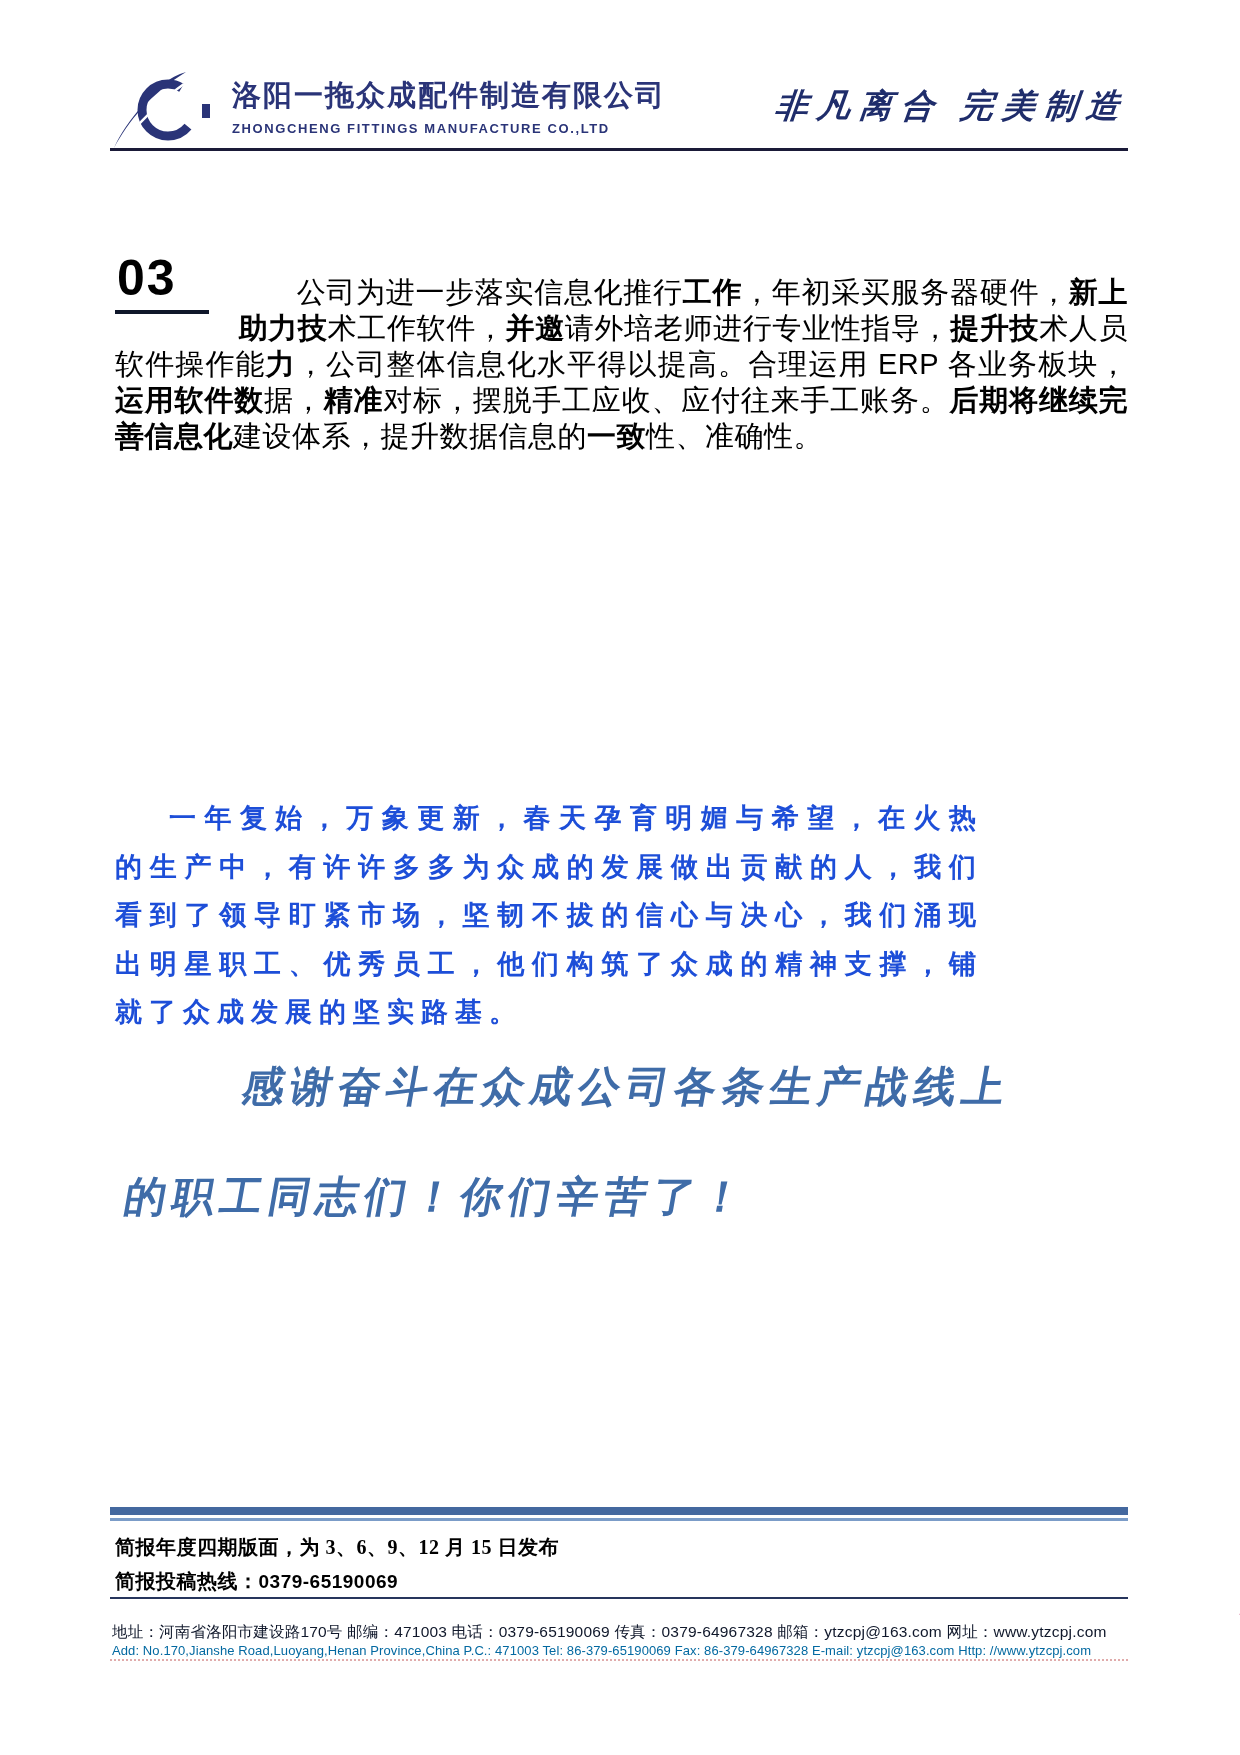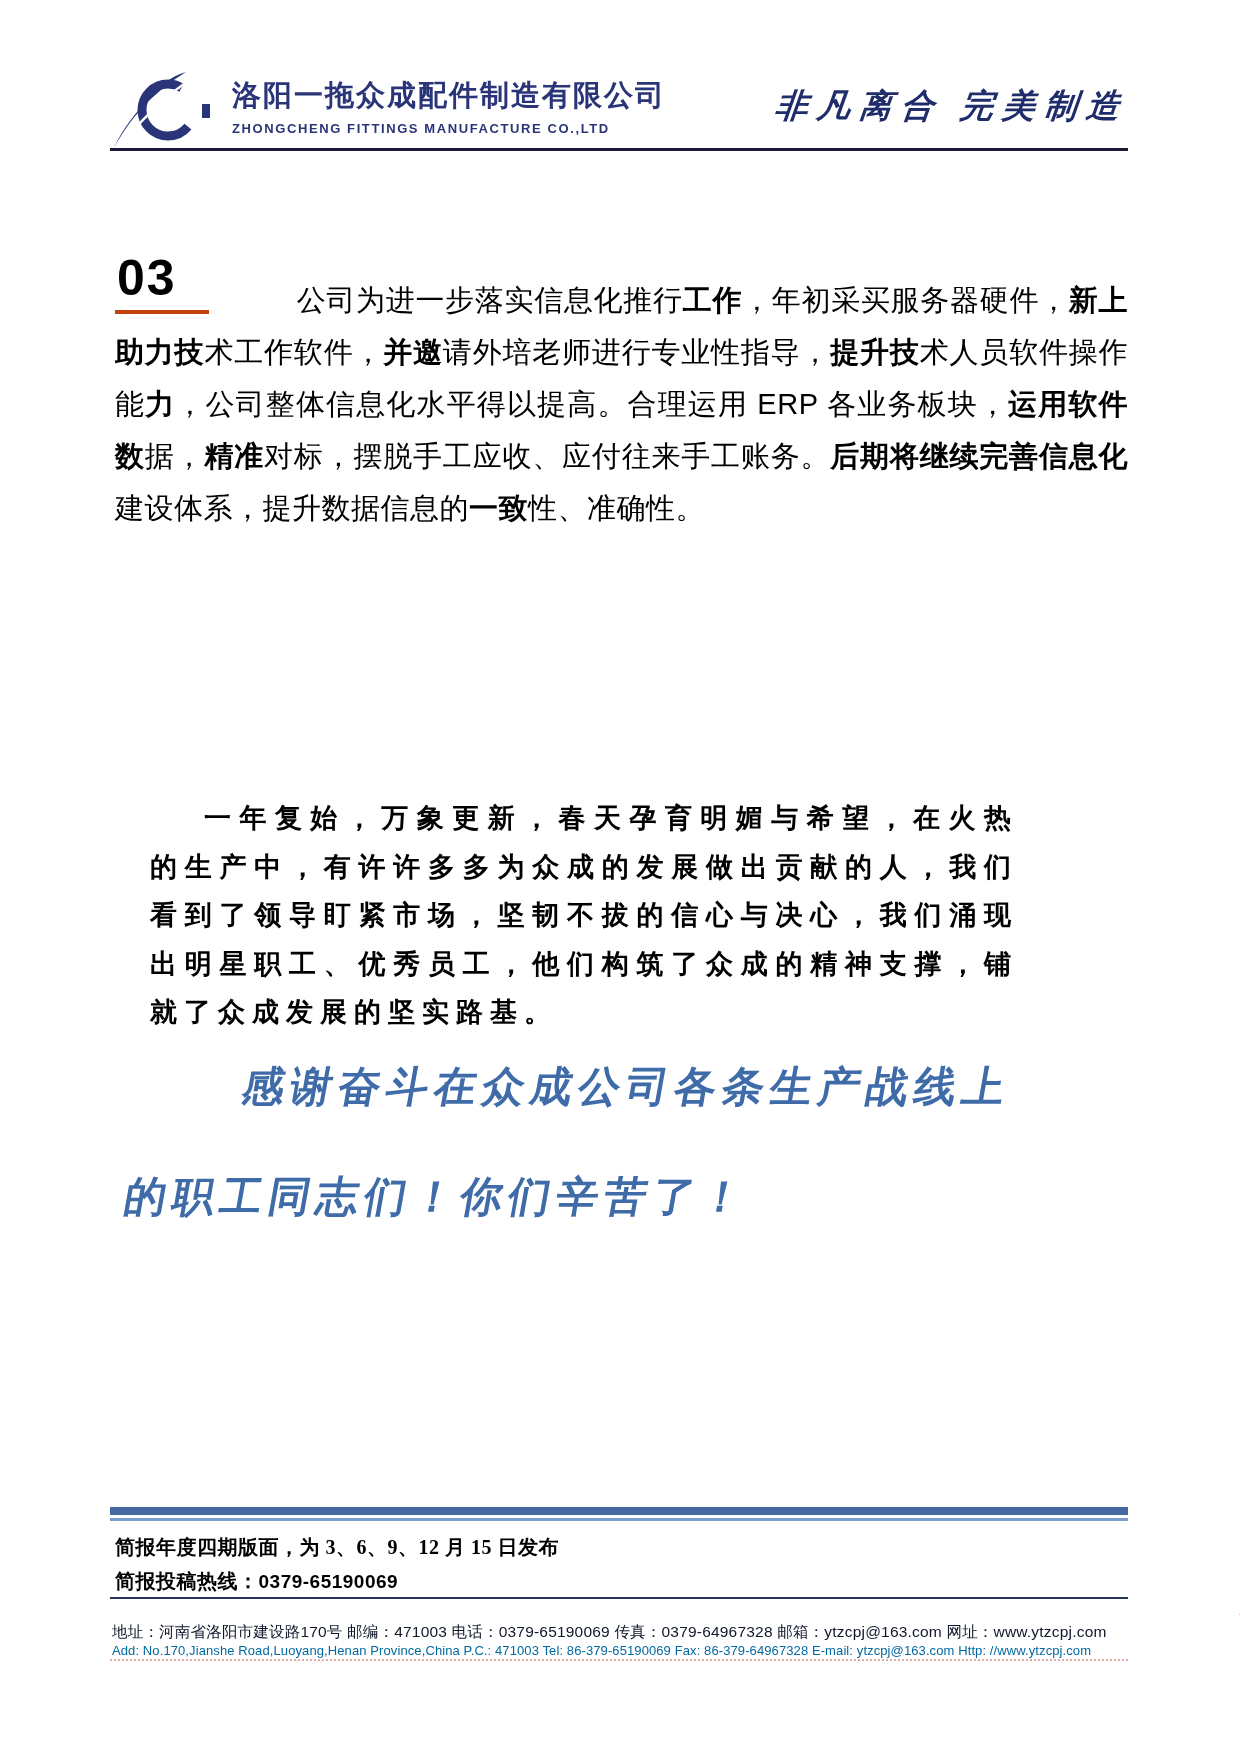--- a/index.html
+++ b/index.html
@@ -19,37 +19,37 @@
     position:absolute;right:0;top:16px;font-family:"Liberation Serif","DejaVu Serif",serif;
     font-style:italic;font-weight:bold;font-size:33px;letter-spacing:9px;
     color:#1f2d6b;white-space:nowrap;transform:skewX(-6deg);
   }
   .header-rule{position:absolute;top:148px;left:110px;right:112px;height:3px;background:#1a1a38;}
 
   
   .article{position:absolute;top:256px;left:115px;width:1013px;}
   .section-num{
     float:left;font-size:50px;font-weight:bold;line-height:44px;letter-spacing:2px;
-    padding:0 32px 10px 2px;border-bottom:4px solid #c2410c;margin-right:30px;
+    padding:0 32px 10px 2px;border-bottom:4px solid #0f172a;margin-right:30px;
   }
   .title{
     font-weight:bold;font-size:27px;letter-spacing:2.5px;line-height:57px;
     text-align:justify;
   }
   .body-text{
-    margin:18px 0 0 0;font-size:29px;line-height:52px;letter-spacing:0.5px;
+    margin:18px 0 0 0;font-size:29px;line-height:36px;letter-spacing:0.5px;
     text-align:justify;text-indent:2em;
   }
   .body-text .b{font-weight:bold;}
 
   
   .blue-para{
     position:absolute;top:794px;left:115px;width:868px;
-    color:#000000;font-weight:bold;font-size:27px;line-height:48.5px;
-    letter-spacing:7px;text-align:justify;text-indent:2em;margin-left:35px;
+    color:#1d4ed8;font-weight:bold;font-size:27px;line-height:48.5px;
+    letter-spacing:7px;text-align:justify;text-indent:2em;
   }
 
   
   .big-text{
     position:absolute;top:1032px;left:115px;width:1013px;
     color:#3f6ca8;font-weight:bold;font-size:42px;letter-spacing:6px;
     line-height:110px;white-space:nowrap;
   }
   .big-line{transform:skewX(-10deg);transform-origin:left bottom;}
   .big-line.indent{padding-left:118px;}

